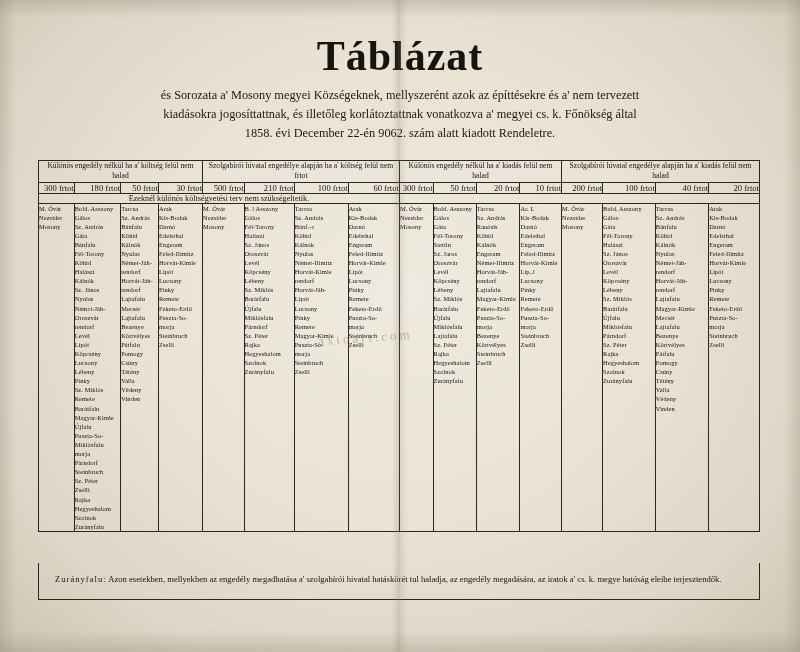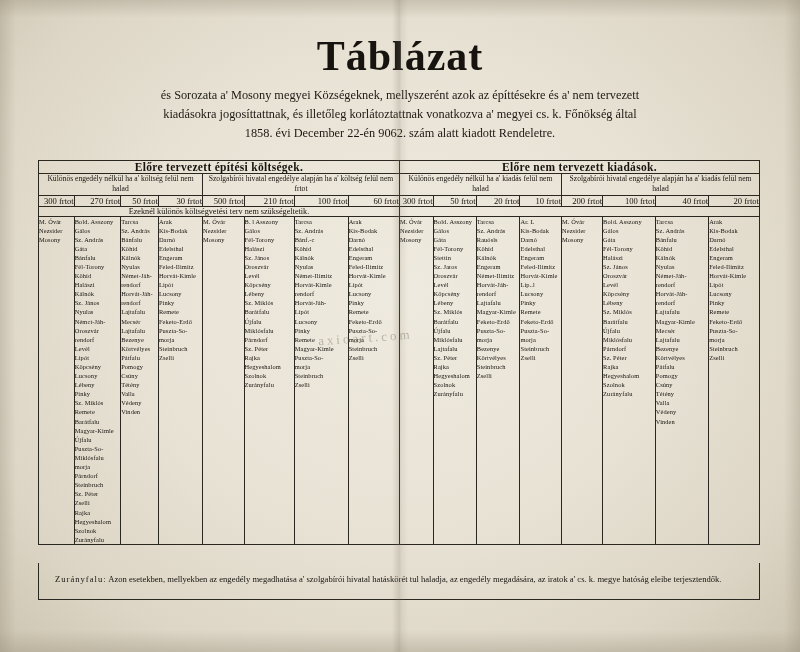--- a/index.html
+++ b/index.html
@@ -112,33 +112,29 @@
     <div class="title">Táblázat</div>
 
     <div class="subtitle">
       <span class="l">és Sorozata a' Mosony megyei Községeknek, mellyszerént azok az építtésekre és a' nem tervezett</span>
       <span class="l">kiadásokra jogosíttattnak, és illetőleg korlátoztattnak vonatkozva a' megyei cs. k. Főnökség által</span>
       <span class="l">1858. évi December 22-én 9062. szám alatt kiadott Rendeletre.</span>
     </div>
 
     <table class="main">
       <tbody>
-          <tr>
-        <td class="hdr1" colspan="8">Előre tervezett építési költségek.</td>
-        <td class="hdr1" colspan="8">Előre nem tervezett kiadások.</td>
-      </tr>
       <tr>
         <td class="hdr2" colspan="4">Különös engedély nélkül ha a' költség felül nem halad</td>
         <td class="hdr2" colspan="4">Szolgabírói hivatal engedélye alapján ha a' költség felül nem frtot</td>
         <td class="hdr2" colspan="4">Különös engedély nélkül ha a' kiadás felül nem halad</td>
         <td class="hdr2" colspan="4">Szolgabírói hivatal engedélye alapján ha a' kiadás felül nem halad</td>
       </tr>
       <tr>
         <td class="hdr3">300 frtot</td>
-        <td class="hdr3">270 frtot</td>
+        <td class="hdr3">180 frtot</td>
         <td class="hdr3">50 frtot</td>
         <td class="hdr3">30 frtot</td>
         <td class="hdr3">500 frtot</td>
         <td class="hdr3">210 frtot</td>
         <td class="hdr3">100 frtot</td>
         <td class="hdr3">60 frtot</td>
         <td class="hdr3">300 frtot</td>
         <td class="hdr3">50 frtot</td>
         <td class="hdr3">20 frtot</td>
         <td class="hdr3">10 frtot</td>

